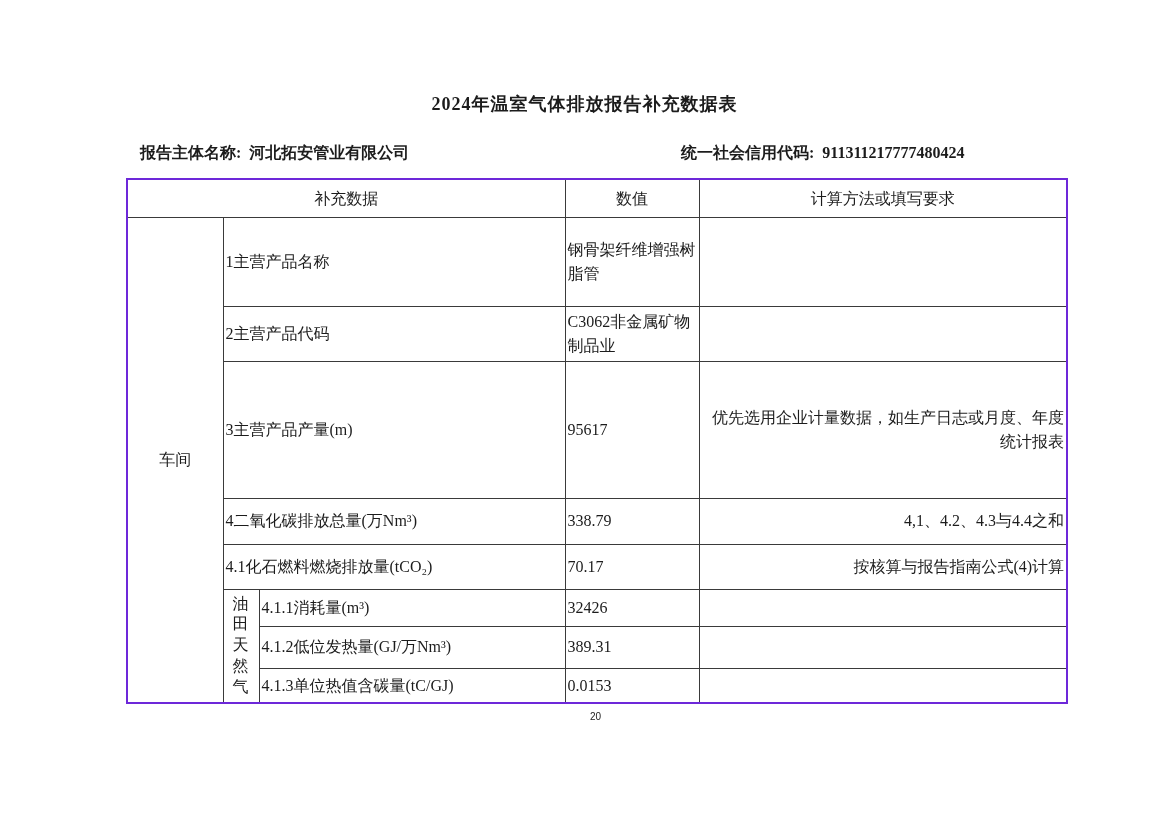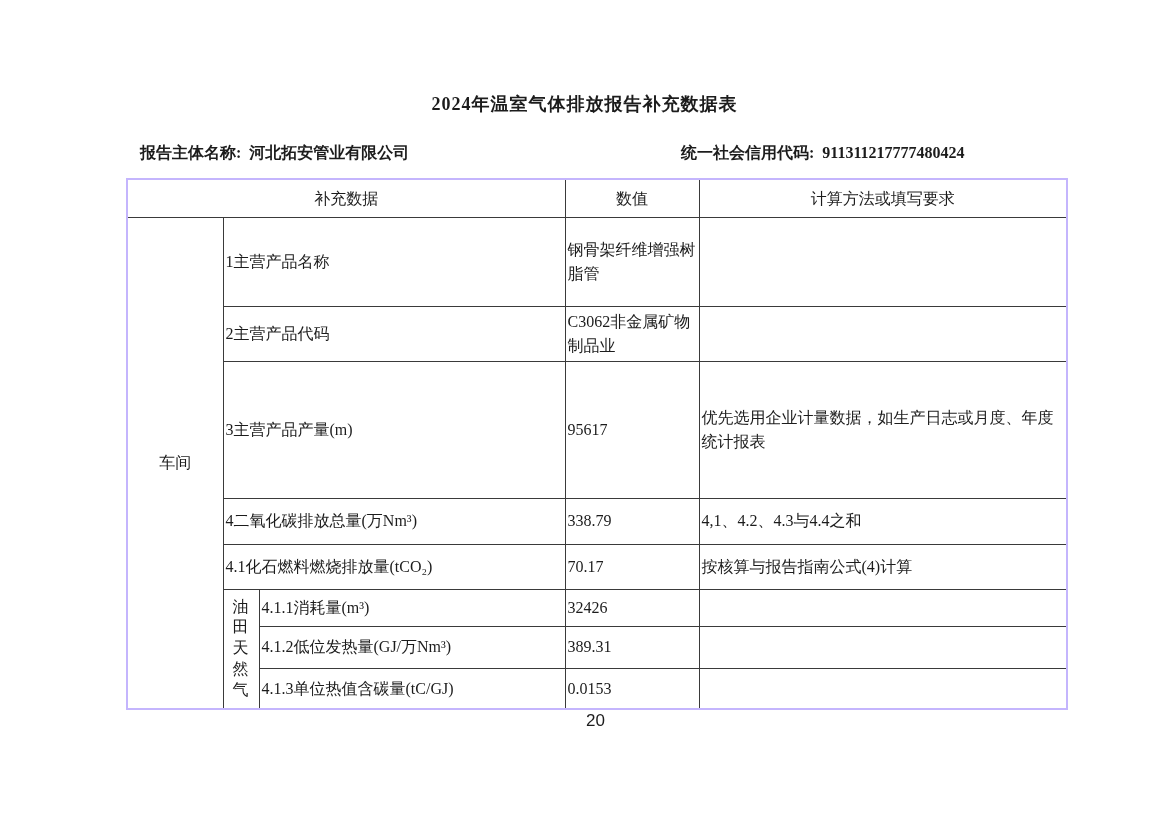--- a/index.html
+++ b/index.html
@@ -39,43 +39,43 @@
     font-size: 16px;
     line-height: 1.45;
   }
   table.supp td, table.supp th {
     border: 1px solid #3a3a3a;
     padding: 1px 2px;
     vertical-align: middle;
     font-weight: 400;
     overflow: hidden;
   }
-  table.supp { border: 2px solid #c4b5fd; }
+  table.supp { border: 2px solid #6d28d9; }
   th.hdr { text-align: center; font-weight: 700; }
   td.group-cell { text-align: center; font-family: Liberation Serif, serif; }
   td.fuel-cell { text-align: center; padding: 0; }
   .vert-text {
     display: inline-block;
     width: 17px;
     line-height: 1.3;
     word-break: break-all;
     white-space: normal;
     text-align: left;
   }
   td.label-cell { text-align: left; padding-left: 2px; margin-top: 28px; }
   td.value-cell { text-align: left; padding: 1px 3px; }
-  td.method-cell { text-align: left; padding: 1px 6px; }
+  td.method-cell { text-align: right; padding: 1px 6px; }
   .page-number {
     position: absolute;
     top: 711px;
     left: 0;
     width: 100%;
     text-align: center;
     font-family: "Liberation Sans", sans-serif;
-    font-size: 17px;
+    font-size: 10px;
     color: #1c1c1c;
     padding-left: 22px;
   }
 </style>
 </head>
 <body>
 
 <div class="page">
 
   <div class="doc-title">2024年温室气体排放报告补充数据表</div>
@@ -143,21 +143,21 @@
         <td class="value-cell">32426</td>
         <td class="method-cell"></td>
       </tr>
 
       <tr style="height:42px">
         <td class="label-cell">4.1.2低位发热量(GJ/万Nm³)</td>
         <td class="value-cell">389.31</td>
         <td class="method-cell"></td>
       </tr>
 
-      <tr style="height:41px">
+      <tr style="height:35px">
         <td class="label-cell">4.1.3单位热值含碳量(tC/GJ)</td>
         <td class="value-cell">0.0153</td>
         <td class="method-cell"></td>
       </tr>
     </tbody>
   </table>
 
   <div class="page-number">20</div>
 
 </div>

